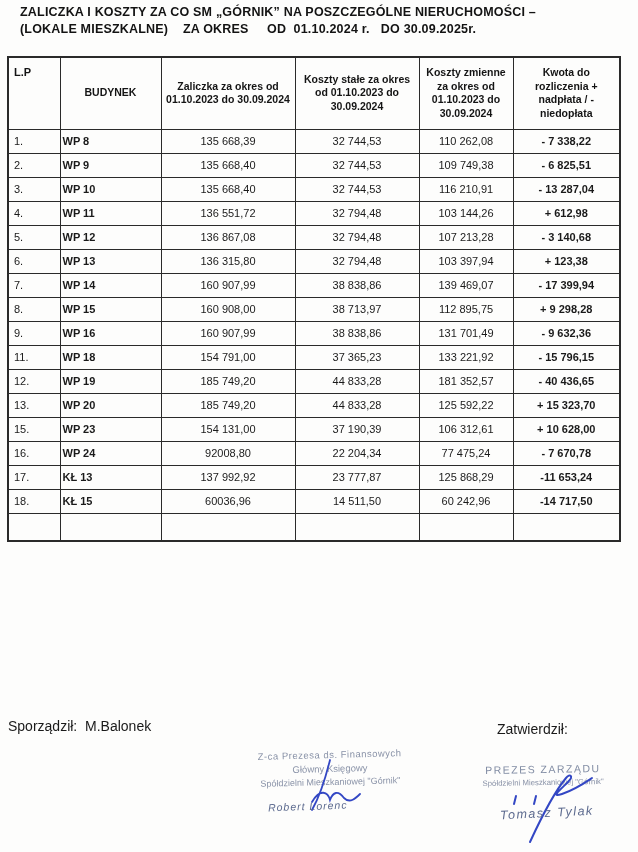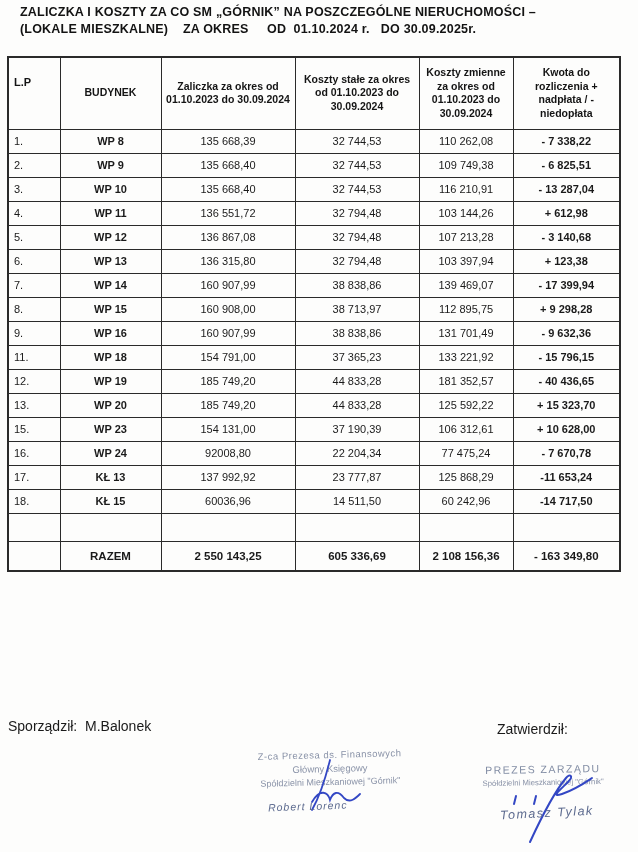--- a/index.html
+++ b/index.html
@@ -37,24 +37,24 @@
   th.hdr {
     font-size: 10.5px;
     font-weight: bold;
     line-height: 1.3;
     padding: 3px 2px;
     vertical-align: middle;
     text-align: center;
     height: 72px;
     color: #141414;
   }
-  th.hdr-lp { text-align: left; vertical-align: top; padding: 17px 0 0 5px; font-size: 11px; }
+  th.hdr-lp { text-align: left; vertical-align: top; padding: 7px 0 0 5px; font-size: 11px; }
   td { font-size: 11px; height: 24px; padding: 1px 2px; vertical-align: middle; color: #1a1a1a; }
   td.td-lp   { text-align: left; padding-left: 5px; }
-  td.td-budynek { text-align: center; font-weight: bold; }
+  td.td-budynek { text-align: left; font-weight: bold; }
   td.td-num  { text-align: center; }
   td.td-kwota { text-align: center; font-weight: bold; }
   tr.empty-row td { height: 28px; }
   tr.razem-row td { height: 30px; font-weight: bold; font-size: 11.5px; }
   .footer-line {
     position: absolute;
     font-size: 14px;
     color: #1a1a1a;
   }
   .prepared { top: 718px; left: 8px; }
@@ -259,28 +259,20 @@
     </tbody>
   <tbody>
     <tr class="empty-row">
       <td class="td-lp"></td>
       <td></td>
       <td></td>
       <td></td>
       <td></td>
       <td></td>
     </tr>
-    <tr class="razem-row">
-      <td class="td-lp"></td>
-      <td class="td-budynek">RAZEM</td>
-      <td class="td-num">2 550 143,25</td>
-      <td class="td-num" style="font-weight:bold">605 336,69</td>
-      <td class="td-num" style="font-weight:bold">2 108 156,36</td>
-      <td class="td-kwota">- 163 349,80</td>
-    </tr>
   </tbody>
 </table>
 
 <div class="footer-line prepared">
   <span>Sporządził:</span>&nbsp;&nbsp;<span>M.Balonek</span>
 </div>
 
 <div class="footer-line approved">Zatwierdził:</div>
 
 <div class="stamp stamp-center">

